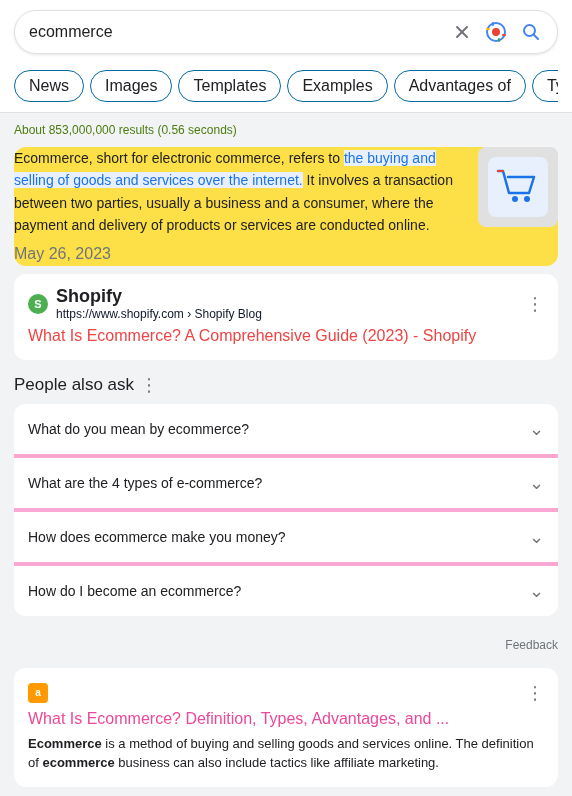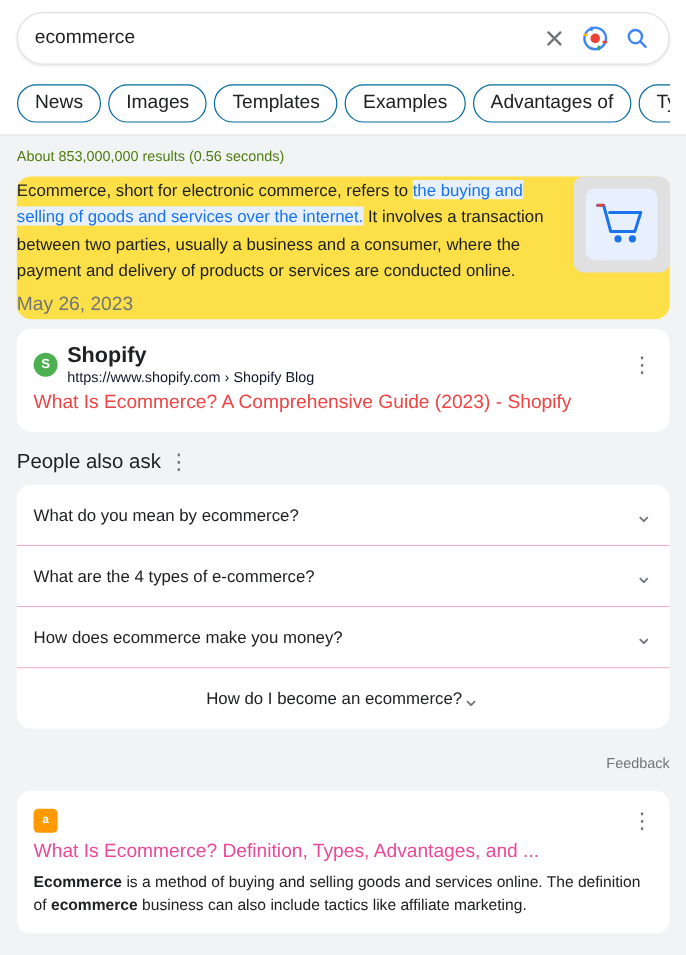--- a/index.html
+++ b/index.html
@@ -181,34 +181,33 @@
       color: #202124;
     }
     .section-more-icon {
       color: #70757a;
       font-size: 18px;
       cursor: pointer;
     }
 
     .faq-item {
       background: #fff;
-      border-bottom: 1px solid #f9a8d4;
+      border-bottom: 4px solid #f9a8d4;
       padding: 14px 14px;
       display: flex;
       align-items: center;
       justify-content: space-between;
       cursor: pointer;
     }
     .faq-item:first-child {
       border-radius: 12px 12px 0 0;
     }
     .faq-item:last-child {
       border-radius: 0 0 12px 12px;
       border-bottom: none;
-      justify-content: center;
     }
     .faq-question {
       font-size: 14px;
       color: #202124;
     }
     .faq-chevron {
       color: #70757a;
       font-size: 18px;
     }
 

